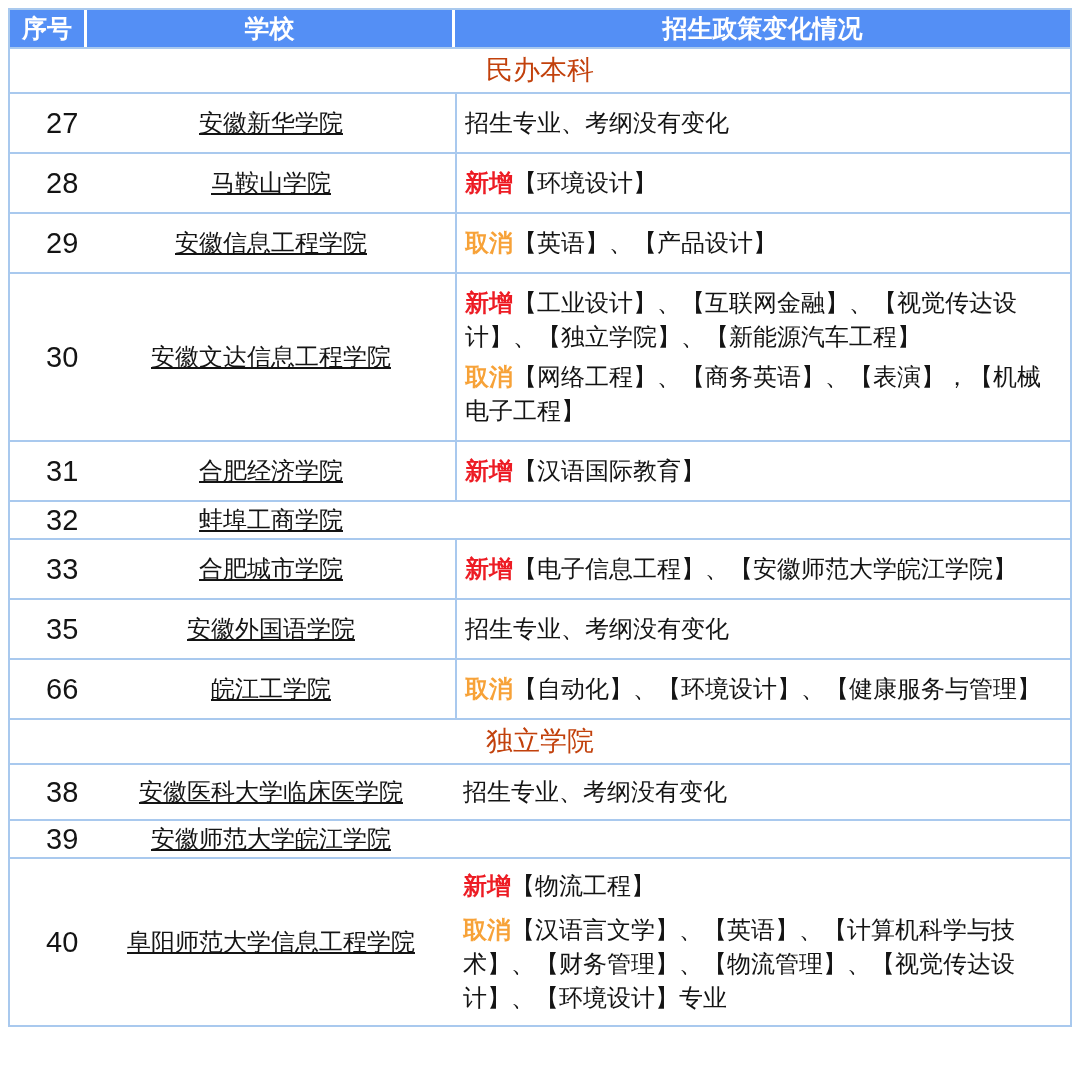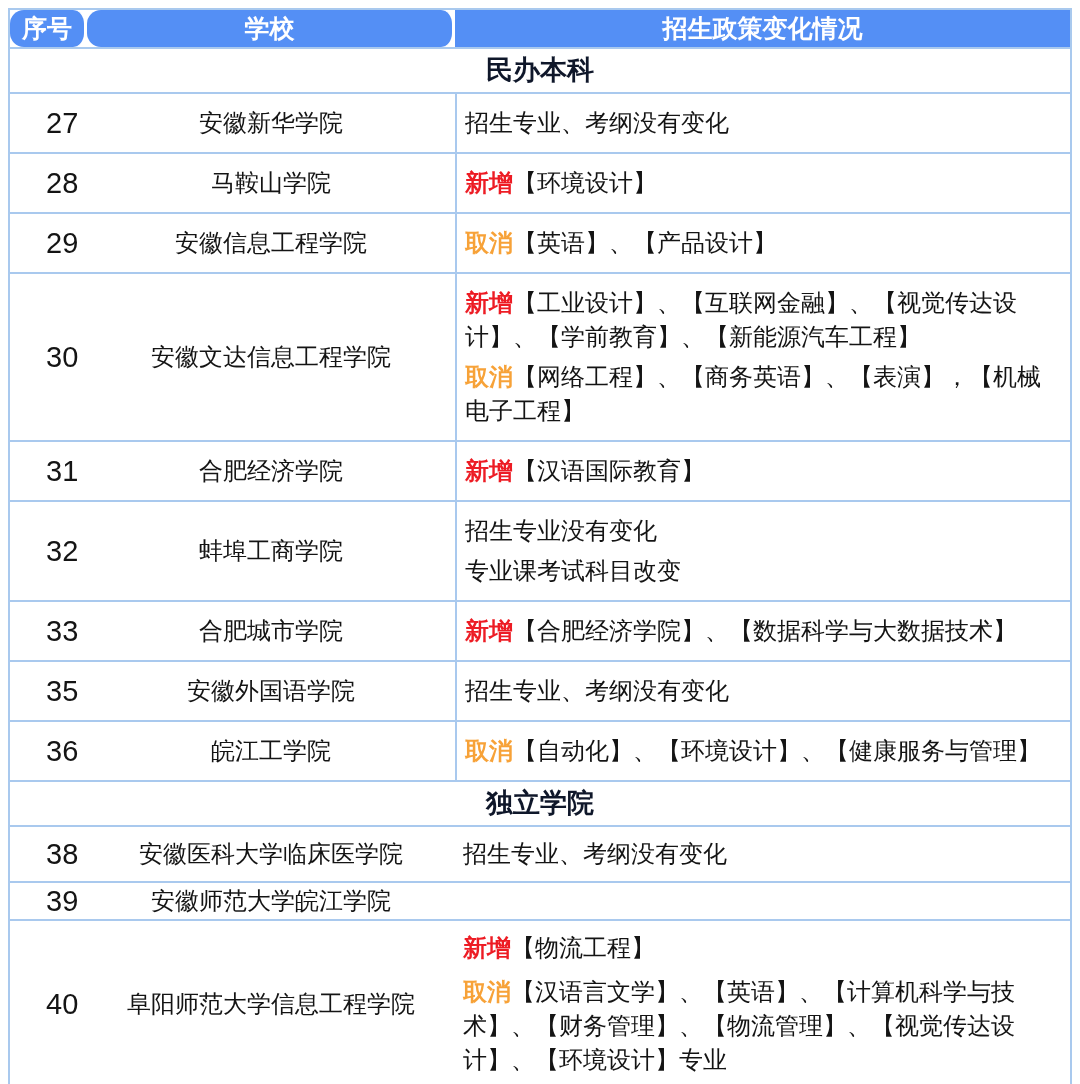--- a/index.html
+++ b/index.html
@@ -20,37 +20,37 @@
   }
   .trow{display:grid;grid-template-columns:77px 368px 1fr;}
   .drow,.srow{border-top:2px solid var(--grid);}
   
   .hrow{background:#fff;}
   .hcell{
     background:var(--hbg);color:var(--htxt);
     font-weight:bold;font-size:25px;line-height:27px;
     text-align:center;padding:5px 0 5px 0;
   }
-  .hcell.h1,.hcell.h2{border-right:3px solid #ffffff;border-radius:14px;}
+  .hcell.h1,.hcell.h2{border-right:3px solid #ffffff;}
   
   .scell{
     grid-column:1 / -1;text-align:center;
-    font-weight:bold;font-size:27px;line-height:31px;
-    padding:6px 0;color:#0f172a;
+    font-weight:normal;font-size:27px;line-height:31px;
+    padding:6px 0;color:#c2410c;
   }
   
   .c1{
     font-size:29px;line-height:32px;
     display:flex;align-items:center;
     padding:2px 0 2px 36px;
   }
   .c2{
     font-size:24px;line-height:30px;
     display:flex;align-items:center;justify-content:center;
-    text-align:center;padding:2px 6px;
+    text-align:center;padding:2px 6px;text-decoration:underline;
   }
   .c3{
     font-size:24px;line-height:34px;
     padding:12px 8px;
     display:flex;flex-direction:column;justify-content:flex-start;
     row-gap:6px;
   }
   .sec-0 .c3{border-left:2px solid var(--grid);}
   .sec-1 .c3{padding-top:10px;padding-bottom:10px;row-gap:10px;}
   .pline{word-break:break-all;}
@@ -93,61 +93,57 @@
     <div class="c2">安徽信息工程学院</div>
     <div class="c3">
           <div class="pline"><span class="seg-cancel">取消</span><span class="seg-plain">【英语】、【产品设计】</span></div>
         </div>
   </div>
 
   <div class="trow drow sec-0">
     <div class="c1">30</div>
     <div class="c2">安徽文达信息工程学院</div>
     <div class="c3">
-          <div class="pline"><span class="seg-add">新增</span><span class="seg-plain">【工业设计】、【互联网金融】、【视觉传达设计】、【学前教育】、【新能源汽车工程】</span></div>
+          <div class="pline"><span class="seg-add">新增</span><span class="seg-plain">【工业设计】、【互联网金融】、【视觉传达设计】、【独立学院】、【新能源汽车工程】</span></div>
           <div class="pline"><span class="seg-cancel">取消</span><span class="seg-plain">【网络工程】、【商务英语】、【表演】，【机械电子工程】</span></div>
         </div>
   </div>
 
   <div class="trow drow sec-0">
     <div class="c1">31</div>
     <div class="c2">合肥经济学院</div>
     <div class="c3">
           <div class="pline"><span class="seg-add">新增</span><span class="seg-plain">【汉语国际教育】</span></div>
         </div>
   </div>
 
   <div class="trow drow sec-0">
     <div class="c1">32</div>
     <div class="c2">蚌埠工商学院</div>
-    <div class="c3">
-          <div class="pline"><span class="seg-plain">招生专业没有变化</span></div>
-          <div class="pline"><span class="seg-plain">专业课考试科目改变</span></div>
-        </div>
   </div>
 
   <div class="trow drow sec-0">
     <div class="c1">33</div>
     <div class="c2">合肥城市学院</div>
     <div class="c3">
-          <div class="pline"><span class="seg-add">新增</span><span class="seg-plain">【合肥经济学院】、【数据科学与大数据技术】</span></div>
+          <div class="pline"><span class="seg-add">新增</span><span class="seg-plain">【电子信息工程】、【安徽师范大学皖江学院】</span></div>
         </div>
   </div>
 
 
   <div class="trow drow sec-0">
     <div class="c1">35</div>
     <div class="c2">安徽外国语学院</div>
     <div class="c3">
           <div class="pline"><span class="seg-plain">招生专业、考纲没有变化</span></div>
         </div>
   </div>
 
   <div class="trow drow sec-0">
-    <div class="c1">36</div>
+    <div class="c1">66</div>
     <div class="c2">皖江工学院</div>
     <div class="c3">
           <div class="pline"><span class="seg-cancel">取消</span><span class="seg-plain">【自动化】、【环境设计】、【健康服务与管理】</span></div>
         </div>
   </div>
 
 
   <div class="trow srow">
     <div class="scell">独立学院</div>
   </div>

